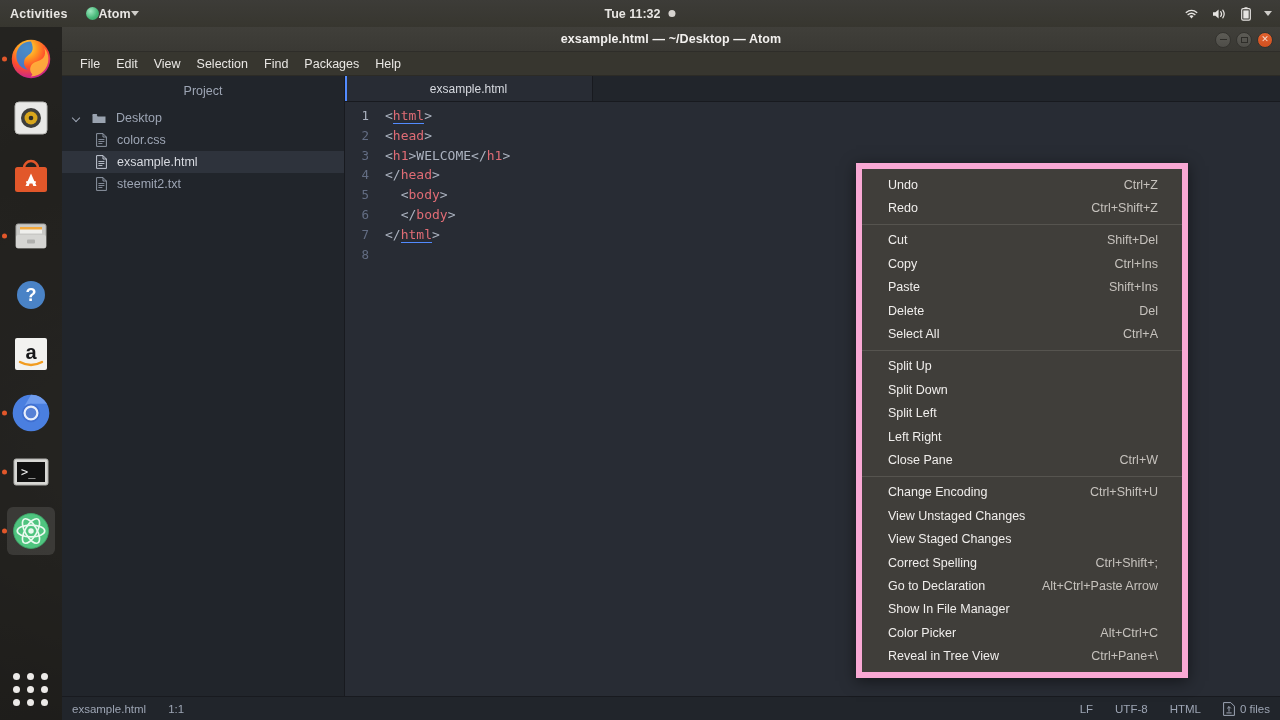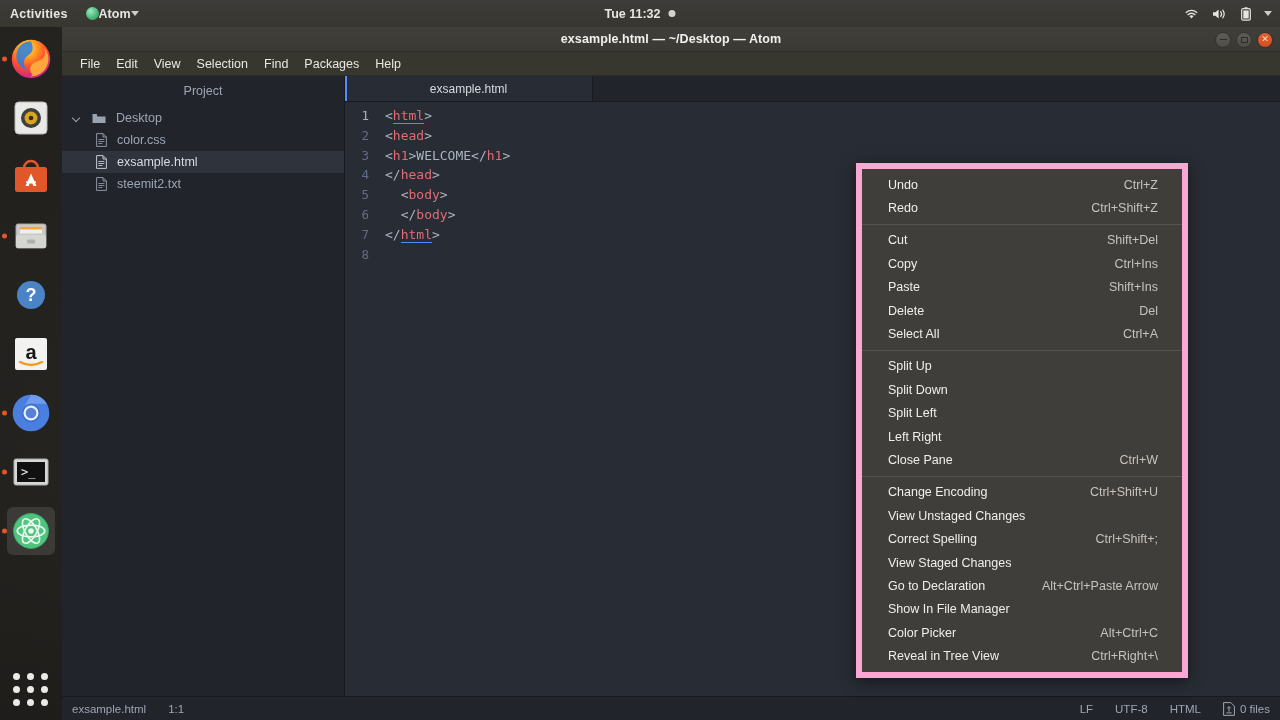--- a/index.html
+++ b/index.html
@@ -592,34 +592,34 @@
     </div>
     <div class="ctx-sep"></div>
     <div class="ctx-item">
       <span>Change Encoding</span>
       <span class="accel">Ctrl+Shift+U</span>
     </div>
     <div class="ctx-item">
       <span>View Unstaged Changes</span>
     </div>
     <div class="ctx-item">
+      <span>View Staged Changes</span>
+    </div>
+    <div class="ctx-item">
       <span>Correct Spelling</span>
       <span class="accel">Ctrl+Shift+;</span>
     </div>
     <div class="ctx-item">
-      <span>View Staged Changes</span>
-    </div>
-    <div class="ctx-item">
       <span>Go to Declaration</span>
       <span class="accel">Alt+Ctrl+Paste Arrow</span>
     </div>
     <div class="ctx-item">
       <span>Show In File Manager</span>
     </div>
     <div class="ctx-item">
       <span>Color Picker</span>
       <span class="accel">Alt+Ctrl+C</span>
     </div>
     <div class="ctx-item">
       <span>Reveal in Tree View</span>
-      <span class="accel">Ctrl+Right+\</span>
+      <span class="accel">Ctrl+Pane+\</span>
     </div>
   </div>
 
 </body></html>

